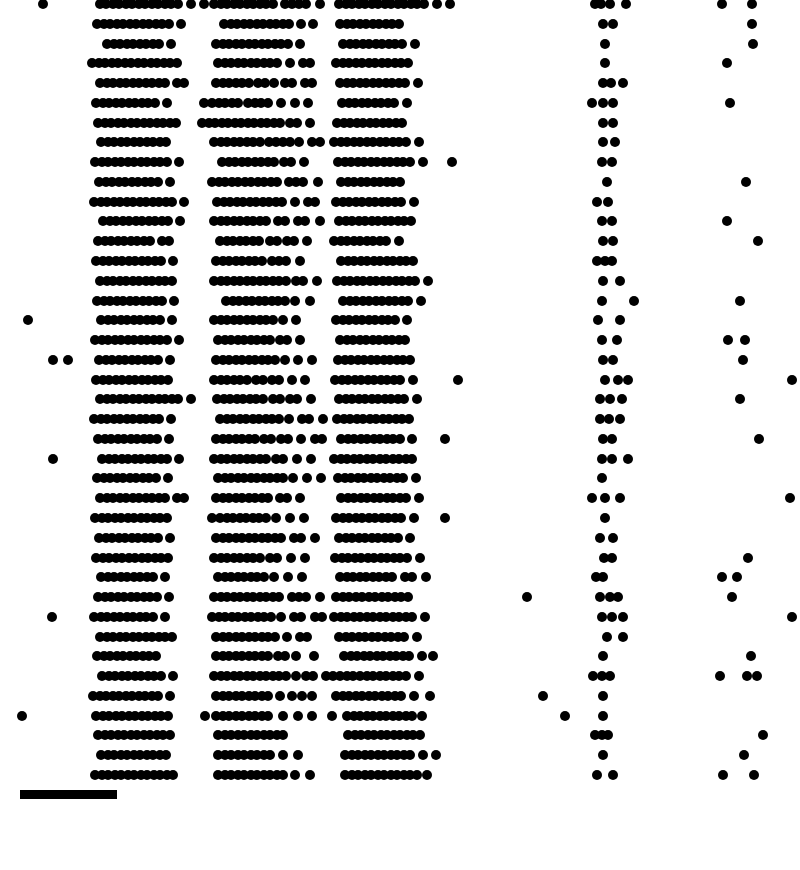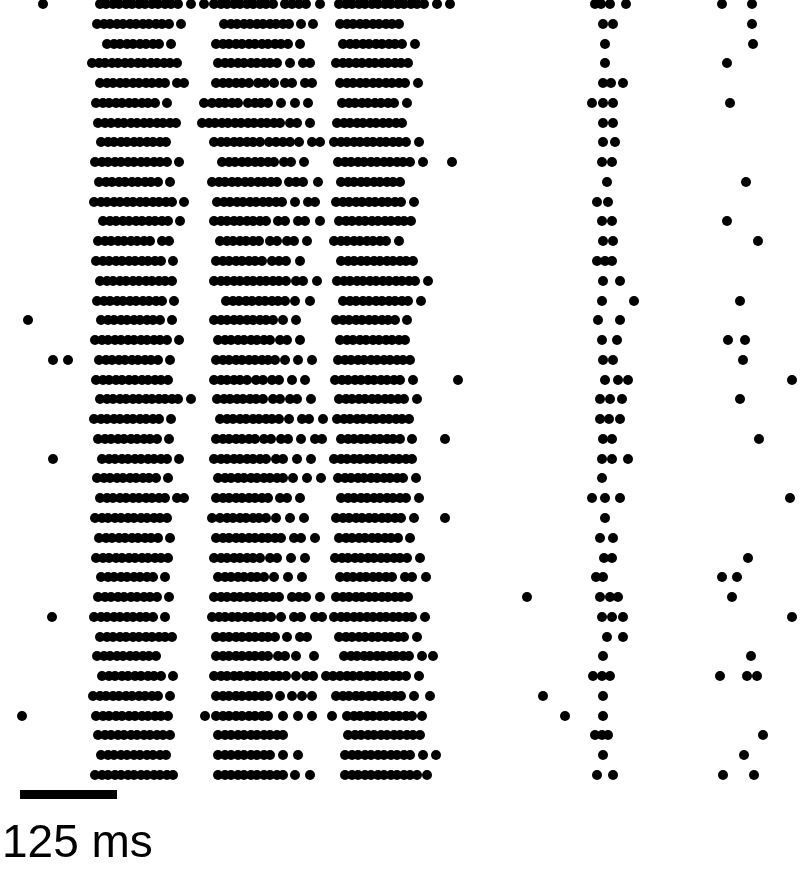--- a/index.html
+++ b/index.html
@@ -1646,14 +1646,13 @@
       <div class="dot" style="width: 10px; height: 10px; background: rgb(0, 0, 0); left: 404px; top: 775.03px;"></div>
       <div class="dot" style="width: 10px; height: 10px; background: rgb(0, 0, 0); left: 410px; top: 775.03px;"></div>
       <div class="dot" style="width: 10px; height: 10px; background: rgb(0, 0, 0); left: 417px; top: 775.03px;"></div>
       <div class="dot" style="width: 10px; height: 10px; background: rgb(0, 0, 0); left: 427px; top: 775.03px;"></div>
       <div class="dot" style="width: 10px; height: 10px; background: rgb(0, 0, 0); left: 597px; top: 775.03px;"></div>
       <div class="dot" style="width: 10px; height: 10px; background: rgb(0, 0, 0); left: 613px; top: 775.03px;"></div>
       <div class="dot" style="width: 10px; height: 10px; background: rgb(0, 0, 0); left: 723px; top: 775.03px;"></div>
       <div class="dot" style="width: 10px; height: 10px; background: rgb(0, 0, 0); left: 754px; top: 775.03px;"></div>
     </div>
   <div id="scalebar" style="left: 20px; top: 790px; width: 97px; height: 9px; background: rgb(0, 0, 0);"></div>
-  <div id="scalelabel">125 ms</div>
 </div>
 
 </body></html>

